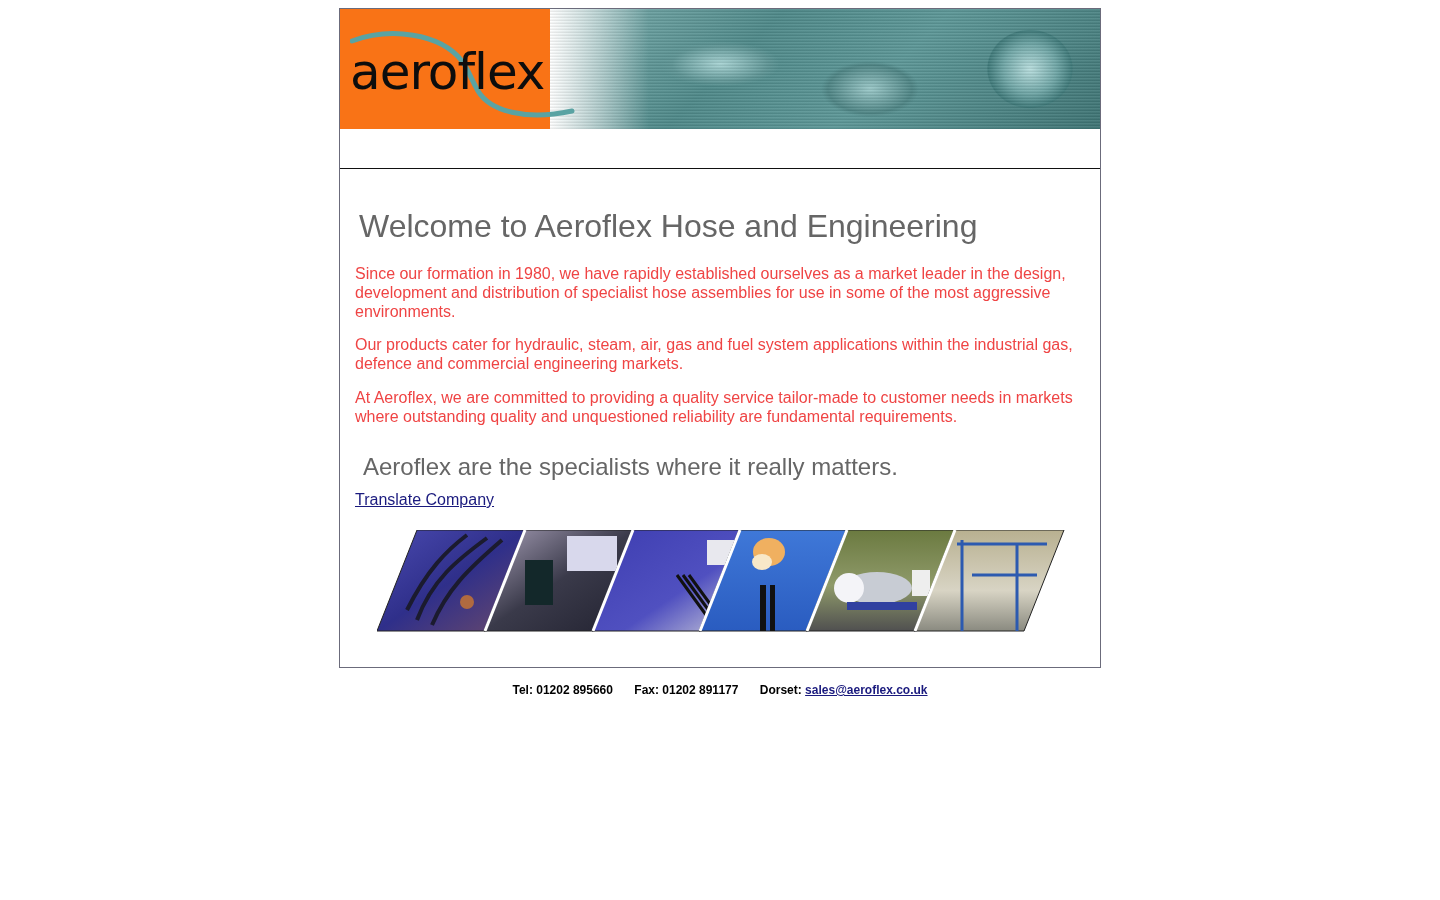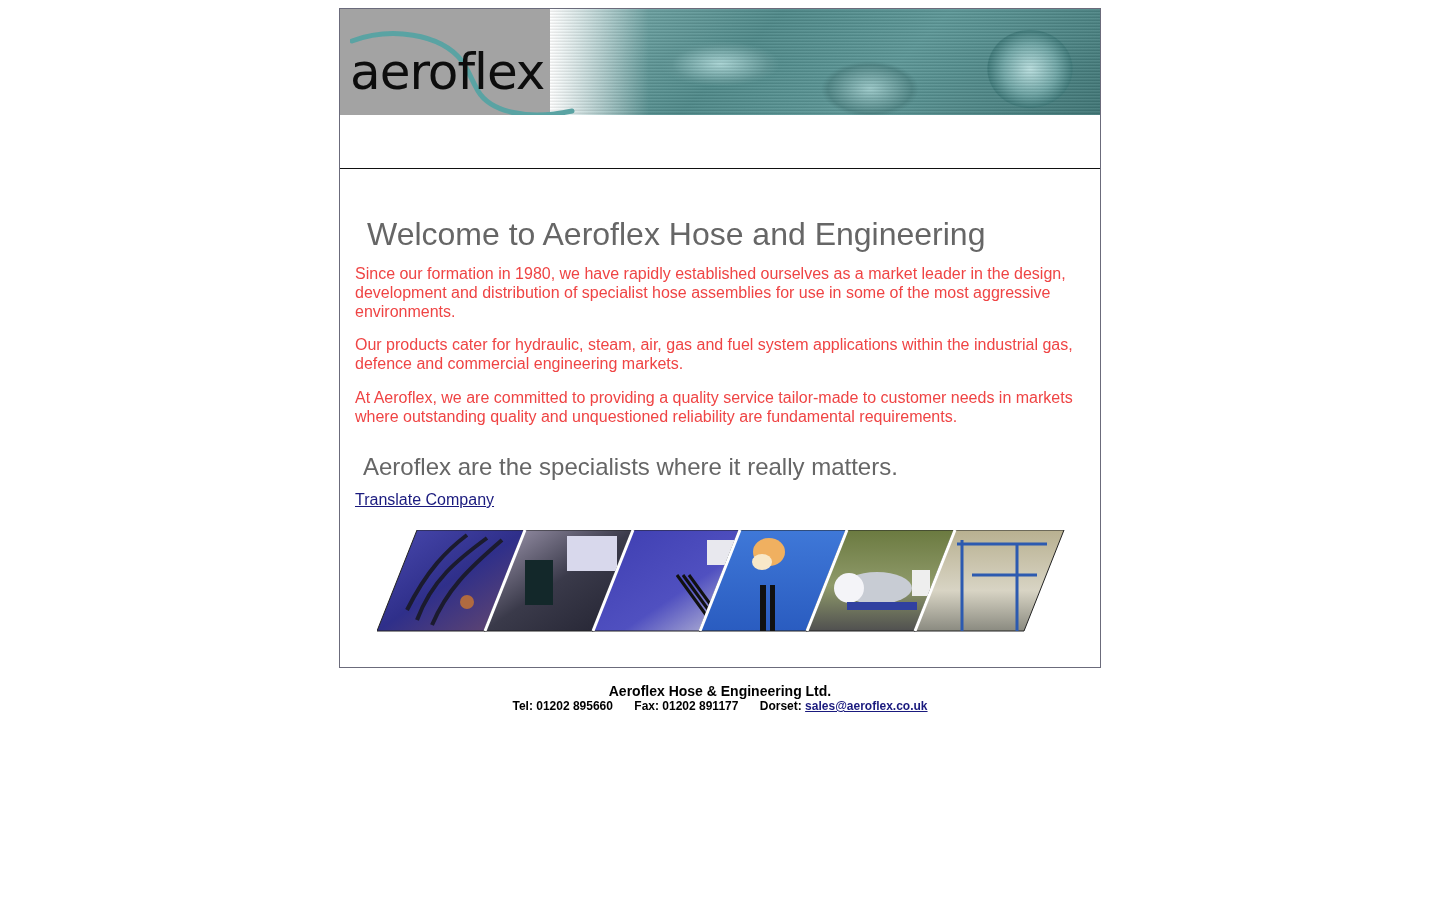--- a/index.html
+++ b/index.html
@@ -1,21 +1,21 @@
 <!DOCTYPE html>
 <html><head>
   <meta charset="utf-8">
   <style>
     html, body { margin: 0; padding: 0; background: #ffffff; }
     body { width: 1440px; height: 900px; position: relative; font-family: "Liberation Sans", sans-serif; overflow: hidden; }
     #frame {
       position: absolute; left: 339px; top: 8px; width: 760px; height: 658px;
       border: 1px solid #6b6b7b; background: #fff;
     }
-    #banner { position: relative; width: 760px; height: 106px; overflow: hidden; background: #a3a3a3; }
+    #banner { position: relative; width: 760px; height: 120px; overflow: hidden; background: #f97316; }
     #banner .photo {
       position: absolute; left: 210px; top: 0; width: 550px; height: 121px;
       background:
         repeating-linear-gradient(180deg, rgba(255,255,255,0.07) 0px, rgba(255,255,255,0.07) 1px, rgba(0,0,0,0.08) 2px, rgba(0,0,0,0.08) 3px),
         radial-gradient(ellipse 60px 55px at 480px 60px, #b8dede 0%, #6fa6a6 45%, #3f7a7a 70%, transparent 72%),
         radial-gradient(ellipse 70px 40px at 320px 80px, #9bc9c9 0%, #4e8585 60%, transparent 70%),
         radial-gradient(ellipse 80px 30px at 170px 55px, #a8d4d4 0%, #5f9696 60%, transparent 75%),
         linear-gradient(90deg, rgba(255,255,255,1) 0%, rgba(255,255,255,0) 18%),
         linear-gradient(135deg, #7fb0b0 0%, #4f8a8a 35%, #5d9898 60%, #3e7474 100%);
     }
@@ -37,21 +37,21 @@
     }
     #nav ul { list-style: none; margin: 0; padding: 0; position: absolute; left: 16px; top: 0; height: 30px; display: flex; }
     #nav li {
       height: 30px; line-height: 30px; color: #ffffff; font-weight: bold; font-size: 14px;
       padding: 0 7px; border-left: 2px solid #0a6763; cursor: pointer; white-space: nowrap;
       font-family: "Liberation Sans", sans-serif;
     }
     #nav li:first-child { border-left: none; }
     #nav .rule { position: absolute; left: 0; top: 38px; width: 760px; height: 1px; background: #111; }
     #content { position: absolute; left: 15px; top: 170px; width: 730px; }
-    h1.welcome { margin: 12px; position: absolute; top: 25px; left: 0; font-size: 32px; font-weight: normal; color: #666666; white-space: nowrap; }
+    h1.welcome { margin: 4px; position: absolute; top: 25px; left: 0; font-size: 32px; font-weight: normal; color: #666666; white-space: nowrap; }
     p.body { margin: 0; position: absolute; left: 0; width: 730px; font-size: 16px; line-height: 19px; color: #ef4444; }
     h2.tagline { margin: 8px; position: absolute; left: 0; top: 266px; font-size: 24px; font-weight: normal; color: #666666; white-space: nowrap; }
     a.translate { position: absolute; left: 0; top: 312px; font-size: 16px; color: #1a1a7e; text-decoration: underline; }
     #strip { position: absolute; left: 37px; top: 521px; width: 690px; height: 102px; }
     #footer { position: absolute; left: 0; top: 683px; width: 1440px; text-align: center; font-size: 12px; color: #000; }
     #footer .company { font-weight: bold; font-size: 14px; line-height: 16px; }
     #footer .address { line-height: 14px; }
     #footer .contacts { font-weight: bold; line-height: 14px; }
     #footer .contacts span.gap { display: inline-block; width: 18px; }
     #footer a { color: #1a1a7e; }
@@ -152,20 +152,19 @@
       <line x1="108" y1="101" x2="148" y2="0"></line>
       <line x1="216" y1="101" x2="256" y2="0"></line>
       <line x1="323" y1="101" x2="363" y2="0"></line>
       <line x1="430" y1="101" x2="470" y2="0"></line>
       <line x1="538" y1="101" x2="578" y2="0"></line>
     </g>
   </svg>
 </div>
 
 <div id="footer">
-  <div class="company">Aeroflex Hose &amp; Engineering Ltd.</div>
   <div class="contacts">
     <span>Tel: 01202 895660</span><span class="gap"></span>
     <span>Fax: 01202 891177</span><span class="gap"></span>
     <span>Dorset:</span>
     <a href="#">sales@aeroflex.co.uk</a>
   </div>
 </div>
 
 </body></html>

